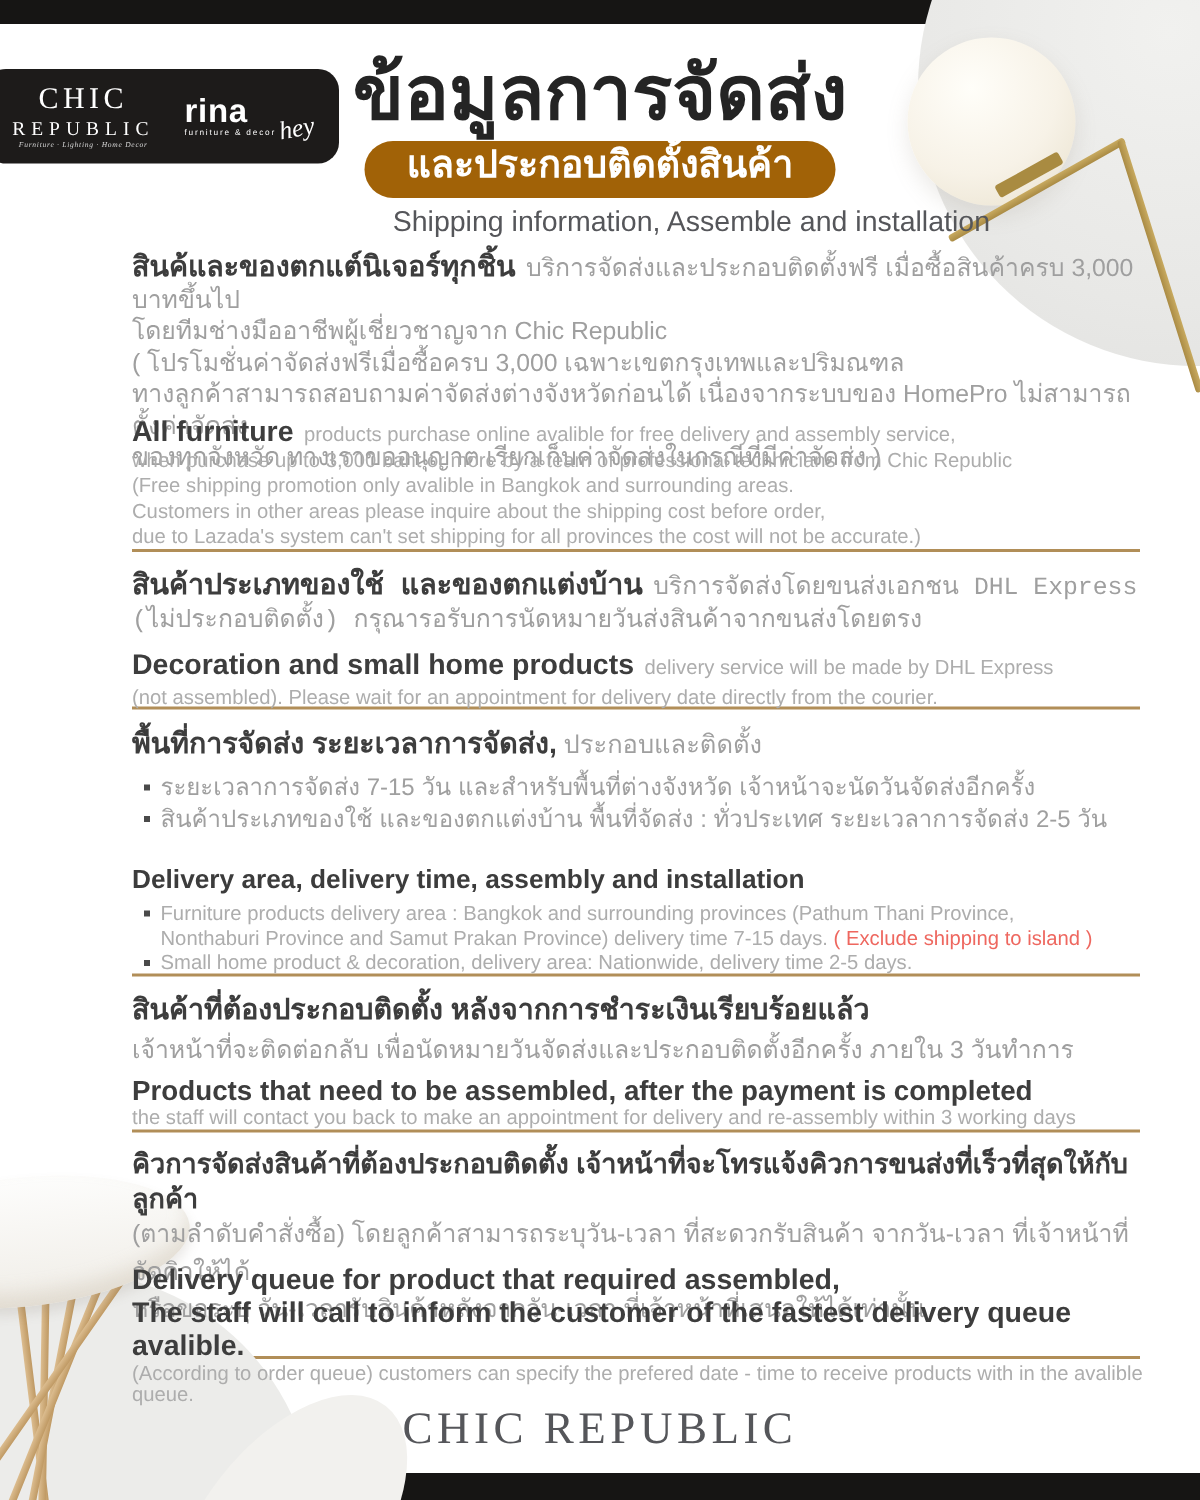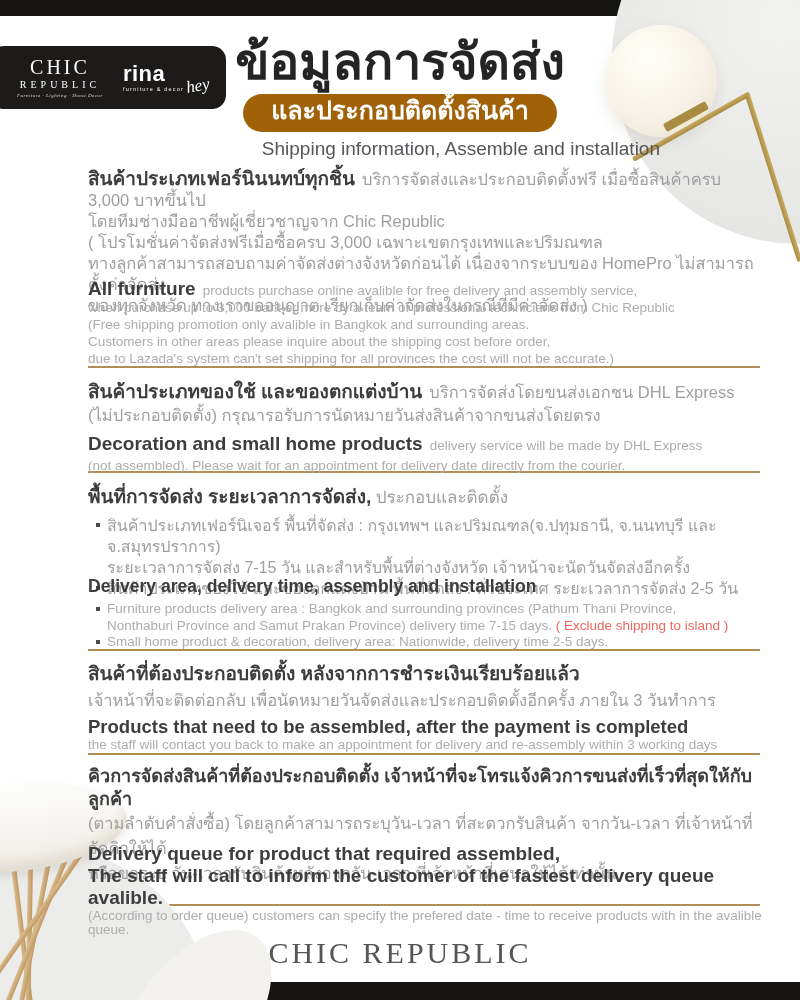--- a/index.html
+++ b/index.html
@@ -21,21 +21,21 @@
   .rod{position:absolute;height:5px;background:linear-gradient(#c8aa60,#aa8b44);transform-origin:0 50%;z-index:4;border-radius:2px;}
   .rod-a{left:633px;top:157px;width:134px;transform:rotate(-29.5deg);}
   .rod-b{left:747px;top:91px;width:176px;transform:rotate(72.5deg);}
 
   
   .logo-box{position:absolute;left:-10px;top:46px;width:236px;height:63px;background:#1d1b1a;
     border-radius:14px;z-index:6;display:flex;align-items:center;justify-content:flex-end;
     gap:20px;padding-right:16px;box-sizing:border-box;}
   .chic-logo{text-align:center;color:#ffffff;line-height:1;}
   .chic-name{font-family:"Liberation Serif",serif;font-size:20px;letter-spacing:3px;}
-  .chic-sub{font-family:"Liberation Serif",serif;font-size:10px;letter-spacing:4px;margin-top:3px;}
+  .chic-sub{font-family:"Liberation Serif",serif;font-size:13px;letter-spacing:4px;margin-top:3px;}
   .chic-tag{font-family:"Liberation Serif",serif;font-style:italic;font-size:5px;color:#d8d8d8;margin-top:3px;letter-spacing:.5px;}
   .rina-logo{position:relative;color:#ffffff;line-height:1;margin-right:26px;}
   .rina-name{font-size:22px;font-weight:bold;letter-spacing:.5px;}
   .rina-sub{font-size:5.5px;letter-spacing:1.2px;margin-top:2px;}
   .rina-script{position:absolute;right:-26px;bottom:-2px;font-family:"Liberation Serif",serif;
     font-style:italic;font-size:17px;transform:rotate(-10deg);}
 
   
   .title{position:absolute;left:140px;top:32px;width:520px;text-align:center;z-index:6;
     font-size:50px;font-weight:bold;color:#242424;line-height:1.2;}
@@ -111,55 +111,54 @@
     </div>
   </div>
 
   <div class="title">ข้อมูลการจัดส่ง</div>
   <div class="badge-row">
     <span class="badge">และประกอบติดตั้งสินค้า</span>
   </div>
   <div class="subtitle">Shipping information, Assemble and installation</div>
 
   <div class="block th-g" style="top:168px;">
-    <div><span class="th-lead">สินค้าประเภทเฟอร์นินนทบ์ทุกชิ้น</span><span class="gap">บริการจัดส่งและประกอบติดตั้งฟรี เมื่อซื้อสินค้าครบ 3,000 บาทขึ้นไป</span></div>
+    <div><span class="th-lead">สินค้และของตกแต์นิเจอร์ทุกชิ้น</span><span class="gap">บริการจัดส่งและประกอบติดตั้งฟรี เมื่อซื้อสินค้าครบ 3,000 บาทขึ้นไป</span></div>
     <div>โดยทีมช่างมืออาชีพผู้เชี่ยวชาญจาก Chic Republic</div>
     <div>( โปรโมชั่นค่าจัดส่งฟรีเมื่อซื้อครบ 3,000 เฉพาะเขตกรุงเทพและปริมณฑล</div>
     <div>ทางลูกค้าสามารถสอบถามค่าจัดส่งต่างจังหวัดก่อนได้ เนื่องจากระบบของ HomePro ไม่สามารถตั้งค่าจัดส่ง</div>
     <div>ของทุกจังหวัด ทางเราขออนุญาต เรียกเก็บค่าจัดส่งในกรณีที่มีค่าจัดส่ง )</div>
   </div>
 
   <div class="block en-g" style="top:280px;">
     <div><span class="en-lead">All furniture</span><span class="gap">products purchase online avalible for free delivery and assembly service,</span></div>
     <div>when purchase up to 3,000 baht or more by a team of professional technicians from Chic Republic</div>
     <div>(Free shipping promotion only avalible in Bangkok and surrounding areas.</div>
     <div>Customers in other areas please inquire about the shipping cost before order,</div>
     <div>due to Lazada's system can't set shipping for all provinces the cost will not be accurate.)</div>
   </div>
 
   <div class="divider" style="top:366px;"></div>
 
-  <div class="block th-g s2" style="top:381px;">
+  <div class="block th-g s2" style="top:381px;font-family:Liberation Mono, monospace;">
     <div><span class="th-lead">สินค้าประเภทของใช้ และของตกแต่งบ้าน</span><span class="gap">บริการจัดส่งโดยขนส่งเอกชน DHL Express</span></div>
     <div class="line2">(ไม่ประกอบติดตั้ง) กรุณารอรับการนัดหมายวันส่งสินค้าจากขนส่งโดยตรง</div>
   </div>
   <div class="block en-g" style="top:433px;">
     <div style="line-height:22px;"><span class="en-lead">Decoration and small home products</span><span class="gap">delivery service will be made by DHL Express</span></div>
     <div>(not assembled). Please wait for an appointment for delivery date directly from the courier.</div>
   </div>
 
   <div class="divider" style="top:471px;"></div>
 
   <div class="block" style="top:484px;">
     <div class="hdr-line"><span class="th-lead">พื้นที่การจัดส่ง ระยะเวลาการจัดส่ง,</span> <span class="th-g" style="font-size:17px;">ประกอบและติดตั้ง</span></div>
     <div class="bullets">
       <div class="bullet">
         <span class="dot"></span>
         <div class="th-sm">
-          <div>สินค้าประเภทเฟอร์นิเจอร์ พื้นที่จัดส่ง : กรุงเทพฯ และปริมณฑล(จ.ปทุมธานี, จ.นนทบุรี และ จ.สมุทรปราการ)</div>
           <div>ระยะเวลาการจัดส่ง 7-15 วัน และสำหรับพื้นที่ต่างจังหวัด เจ้าหน้าจะนัดวันจัดส่งอีกครั้ง</div>
         </div>
       </div>
       <div class="bullet">
         <span class="dot"></span>
         <div class="th-sm">สินค้าประเภทของใช้ และของตกแต่งบ้าน พื้นที่จัดส่ง : ทั่วประเทศ ระยะเวลาการจัดส่ง 2-5 วัน</div>
       </div>
     </div>
   </div>
   <div class="block" style="top:576px;">

